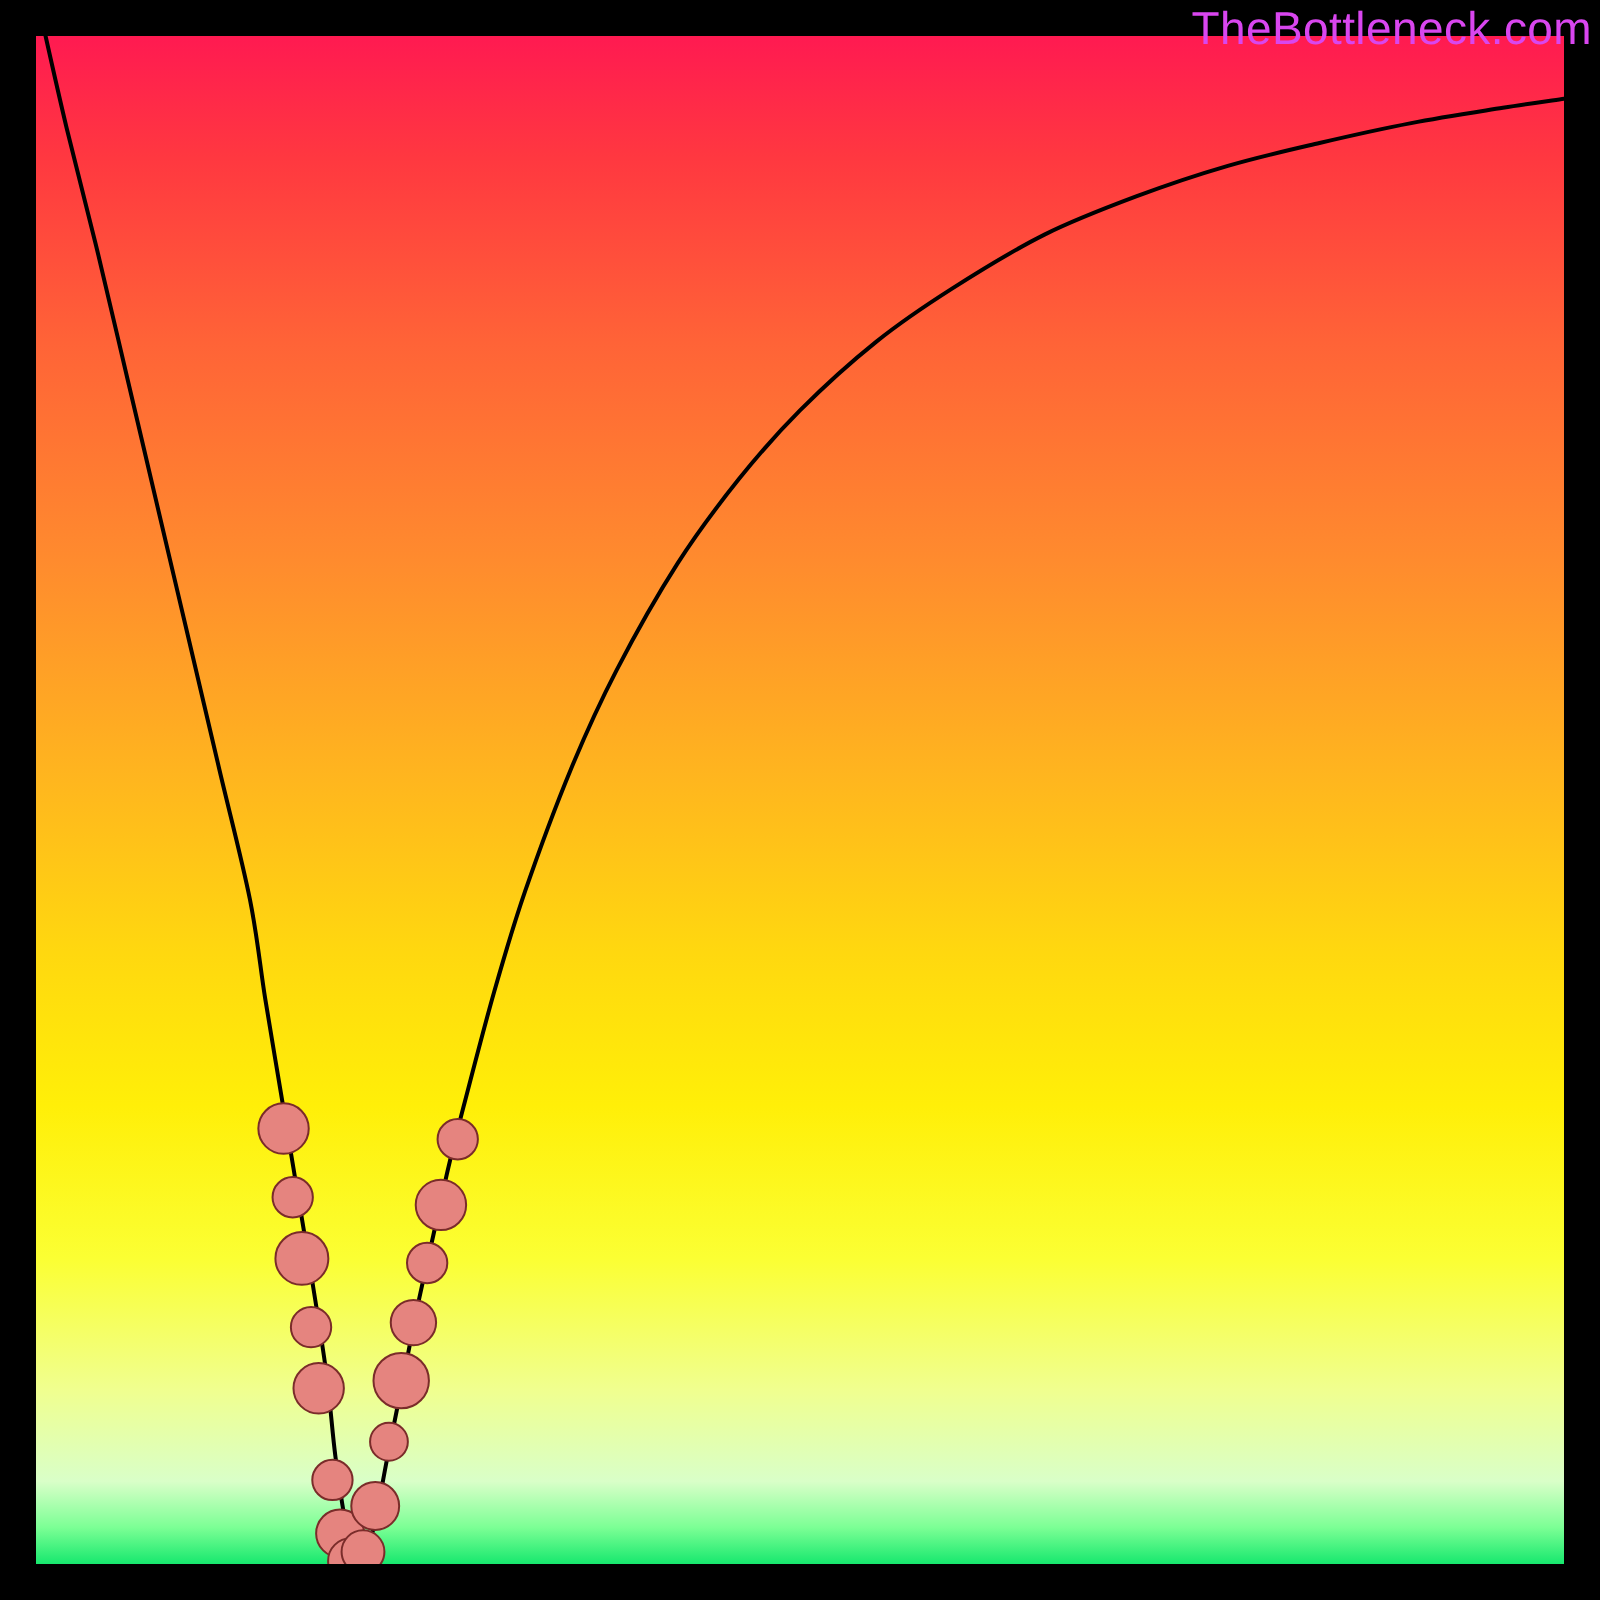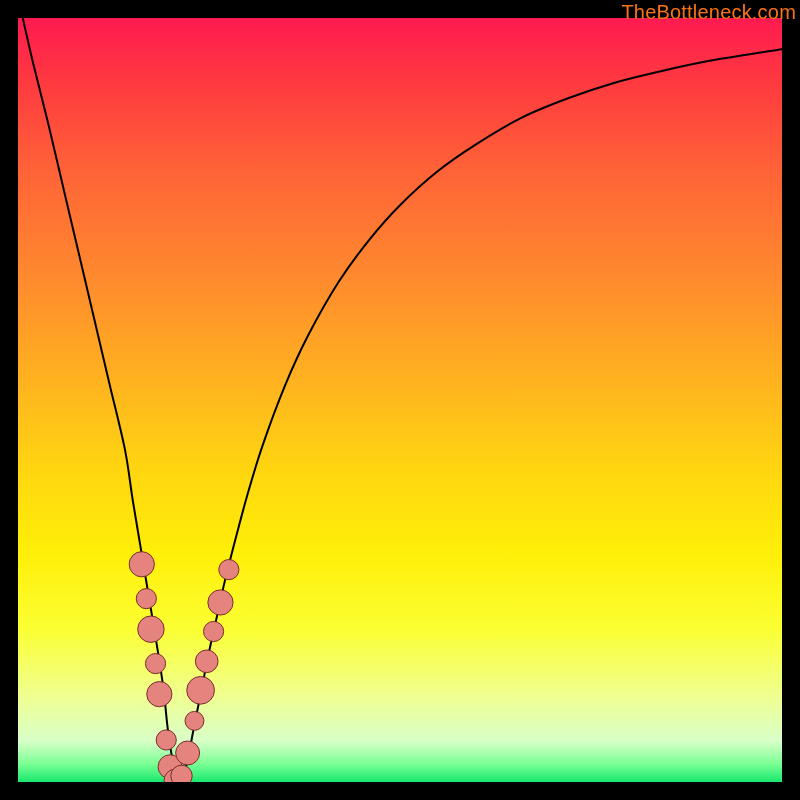--- a/index.html
+++ b/index.html
@@ -43,22 +43,22 @@
       #f0ff8e 88.5%,
       #d9ffc8 94.6%,
       #7cff95 97.6%,
       #17e86e 100%
     );
   }
   .watermark {
     position: absolute;
     top: 1px;
     right: 4px;
-    color: #f97316;
-    font-size: 20px;
+    color: #d946ef;
+    font-size: 23px;
     font-weight: 400;
     letter-spacing: 0.2px;
     user-select: none;
   }
   svg.curve {
     position: absolute;
     inset: 0;
   }
 </style>
 </head>

